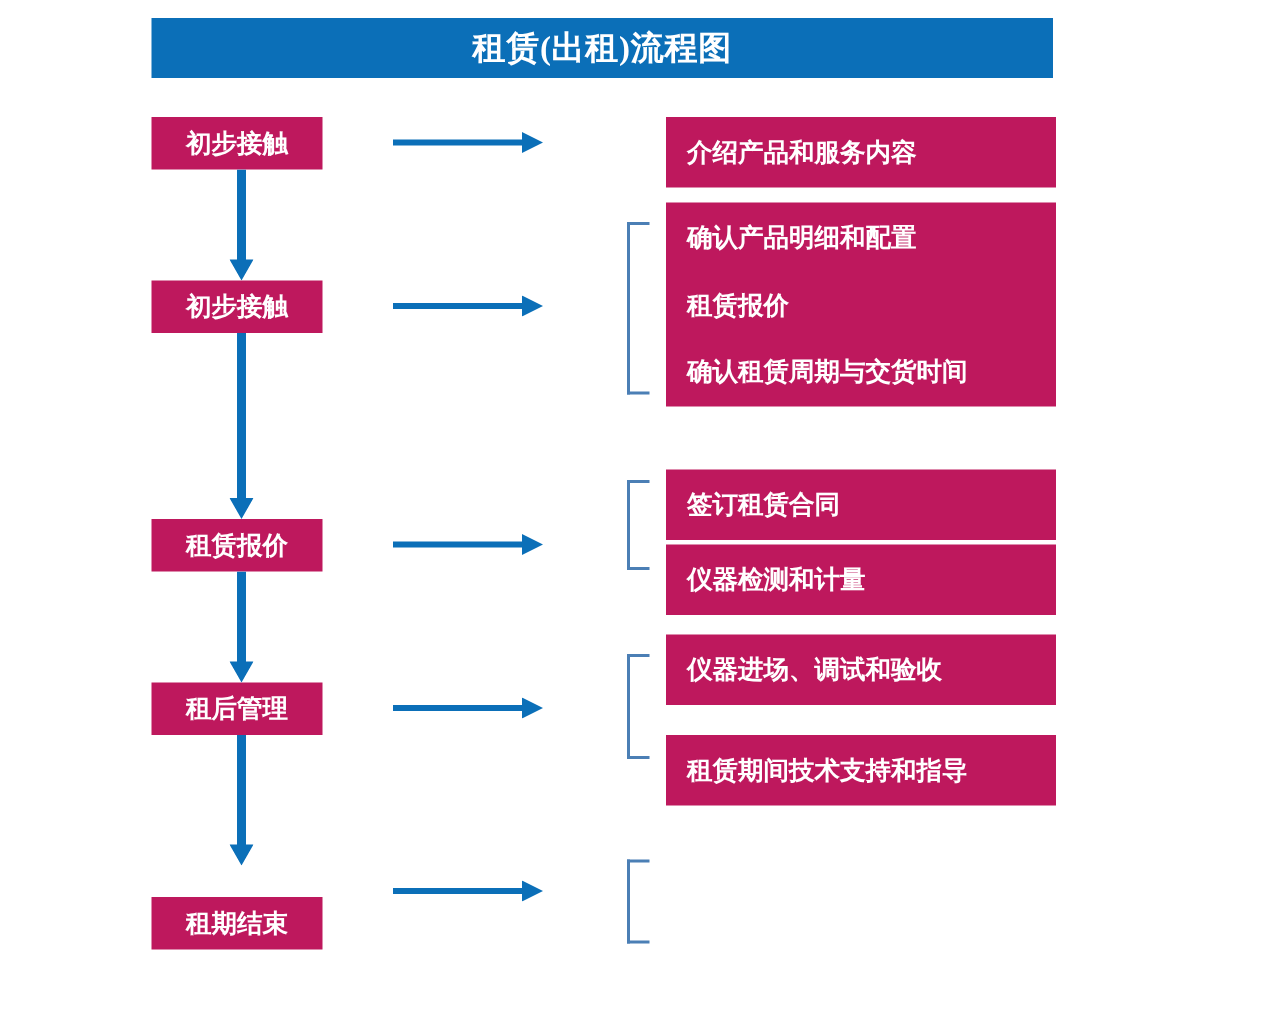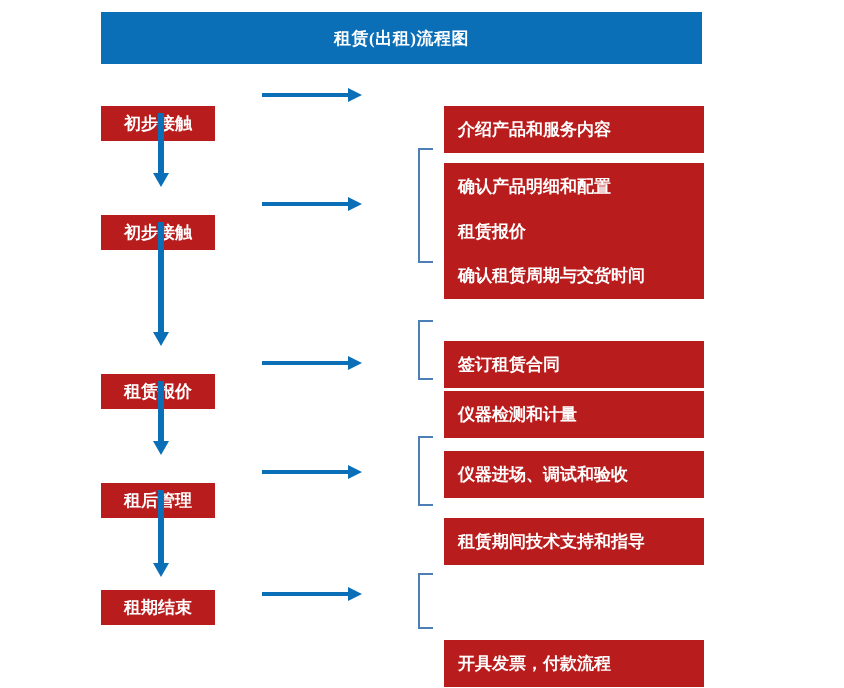--- a/index.html
+++ b/index.html
@@ -17,42 +17,41 @@
     background: #ffffff;
     overflow: hidden;
   }
 
   
   .title-bar {
     position: absolute;
     left: 101px;
     top: 12px;
     width: 601px;
-    height: 52px;
+    height: 40px;
     background: #0b6fb8;
     color: #ffffff;
     display: flex;
     align-items: center;
     justify-content: center;
-    font-size: 17px;
+    font-size: 22px;
     font-weight: bold;
     letter-spacing: 0.5px;
   }
 
   
   .box {
     position: absolute;
-    background: #b91c1c;
+    background: #be185d;
     color: #ffffff;
     display: flex;
     align-items: center;
     font-size: 17px;
     font-weight: bold;
     box-sizing: border-box;
-    margin-top: 28px;
   }
   .box.stage {
     justify-content: center;
     left: 101px;
     width: 114px;
     height: 35px;
   }
   .box.detail {
     justify-content: flex-start;
     left: 444px;
@@ -103,21 +102,21 @@
 <body>
 
 <div id="canvas">
 
   <div class="title-bar">租赁(出租)流程图</div>
 
   <div class="box stage" style="top:78px">初步接触</div>
   <div class="box stage" style="top:187px">初步接触</div>
   <div class="box stage" style="top:346px">租赁报价</div>
   <div class="box stage" style="top:455px">租后管理</div>
-  <div class="box stage" style="top:562px">租期结束</div>
+  <div class="box stage" style="top:598px">租期结束</div>
 
   <div class="arrow-right" style="left:262px; top:88px; width:100px">
     <svg width="100" height="14" viewBox="0 0 100 14">
         <path d="M0 5 L86 5 L86 0 L100 7 L86 14 L86 9 L0 9 Z" fill="#0b6fb8"></path>
       </svg>
   </div>
   <div class="arrow-right" style="left:262px; top:197px; width:100px">
     <svg width="100" height="14" viewBox="0 0 100 14">
         <path d="M0 5 L86 5 L86 0 L100 7 L86 14 L86 9 L0 9 Z" fill="#0b6fb8"></path>
       </svg>
@@ -185,15 +184,14 @@
   <div class="box detail" style="top:135px">确认产品明细和配置</div>
   <div class="box detail" style="top:180px">租赁报价</div>
   <div class="box detail" style="top:224px">确认租赁周期与交货时间</div>
 
   <div class="box detail" style="top:313px">签订租赁合同</div>
   <div class="box detail" style="top:363px">仪器检测和计量</div>
 
   <div class="box detail" style="top:423px">仪器进场、调试和验收</div>
   <div class="box detail" style="top:490px">租赁期间技术支持和指导</div>
 
-  <div class="box detail" style="top:612px">开具发票，付款流程</div>
 
 </div>
 
 </body></html>

